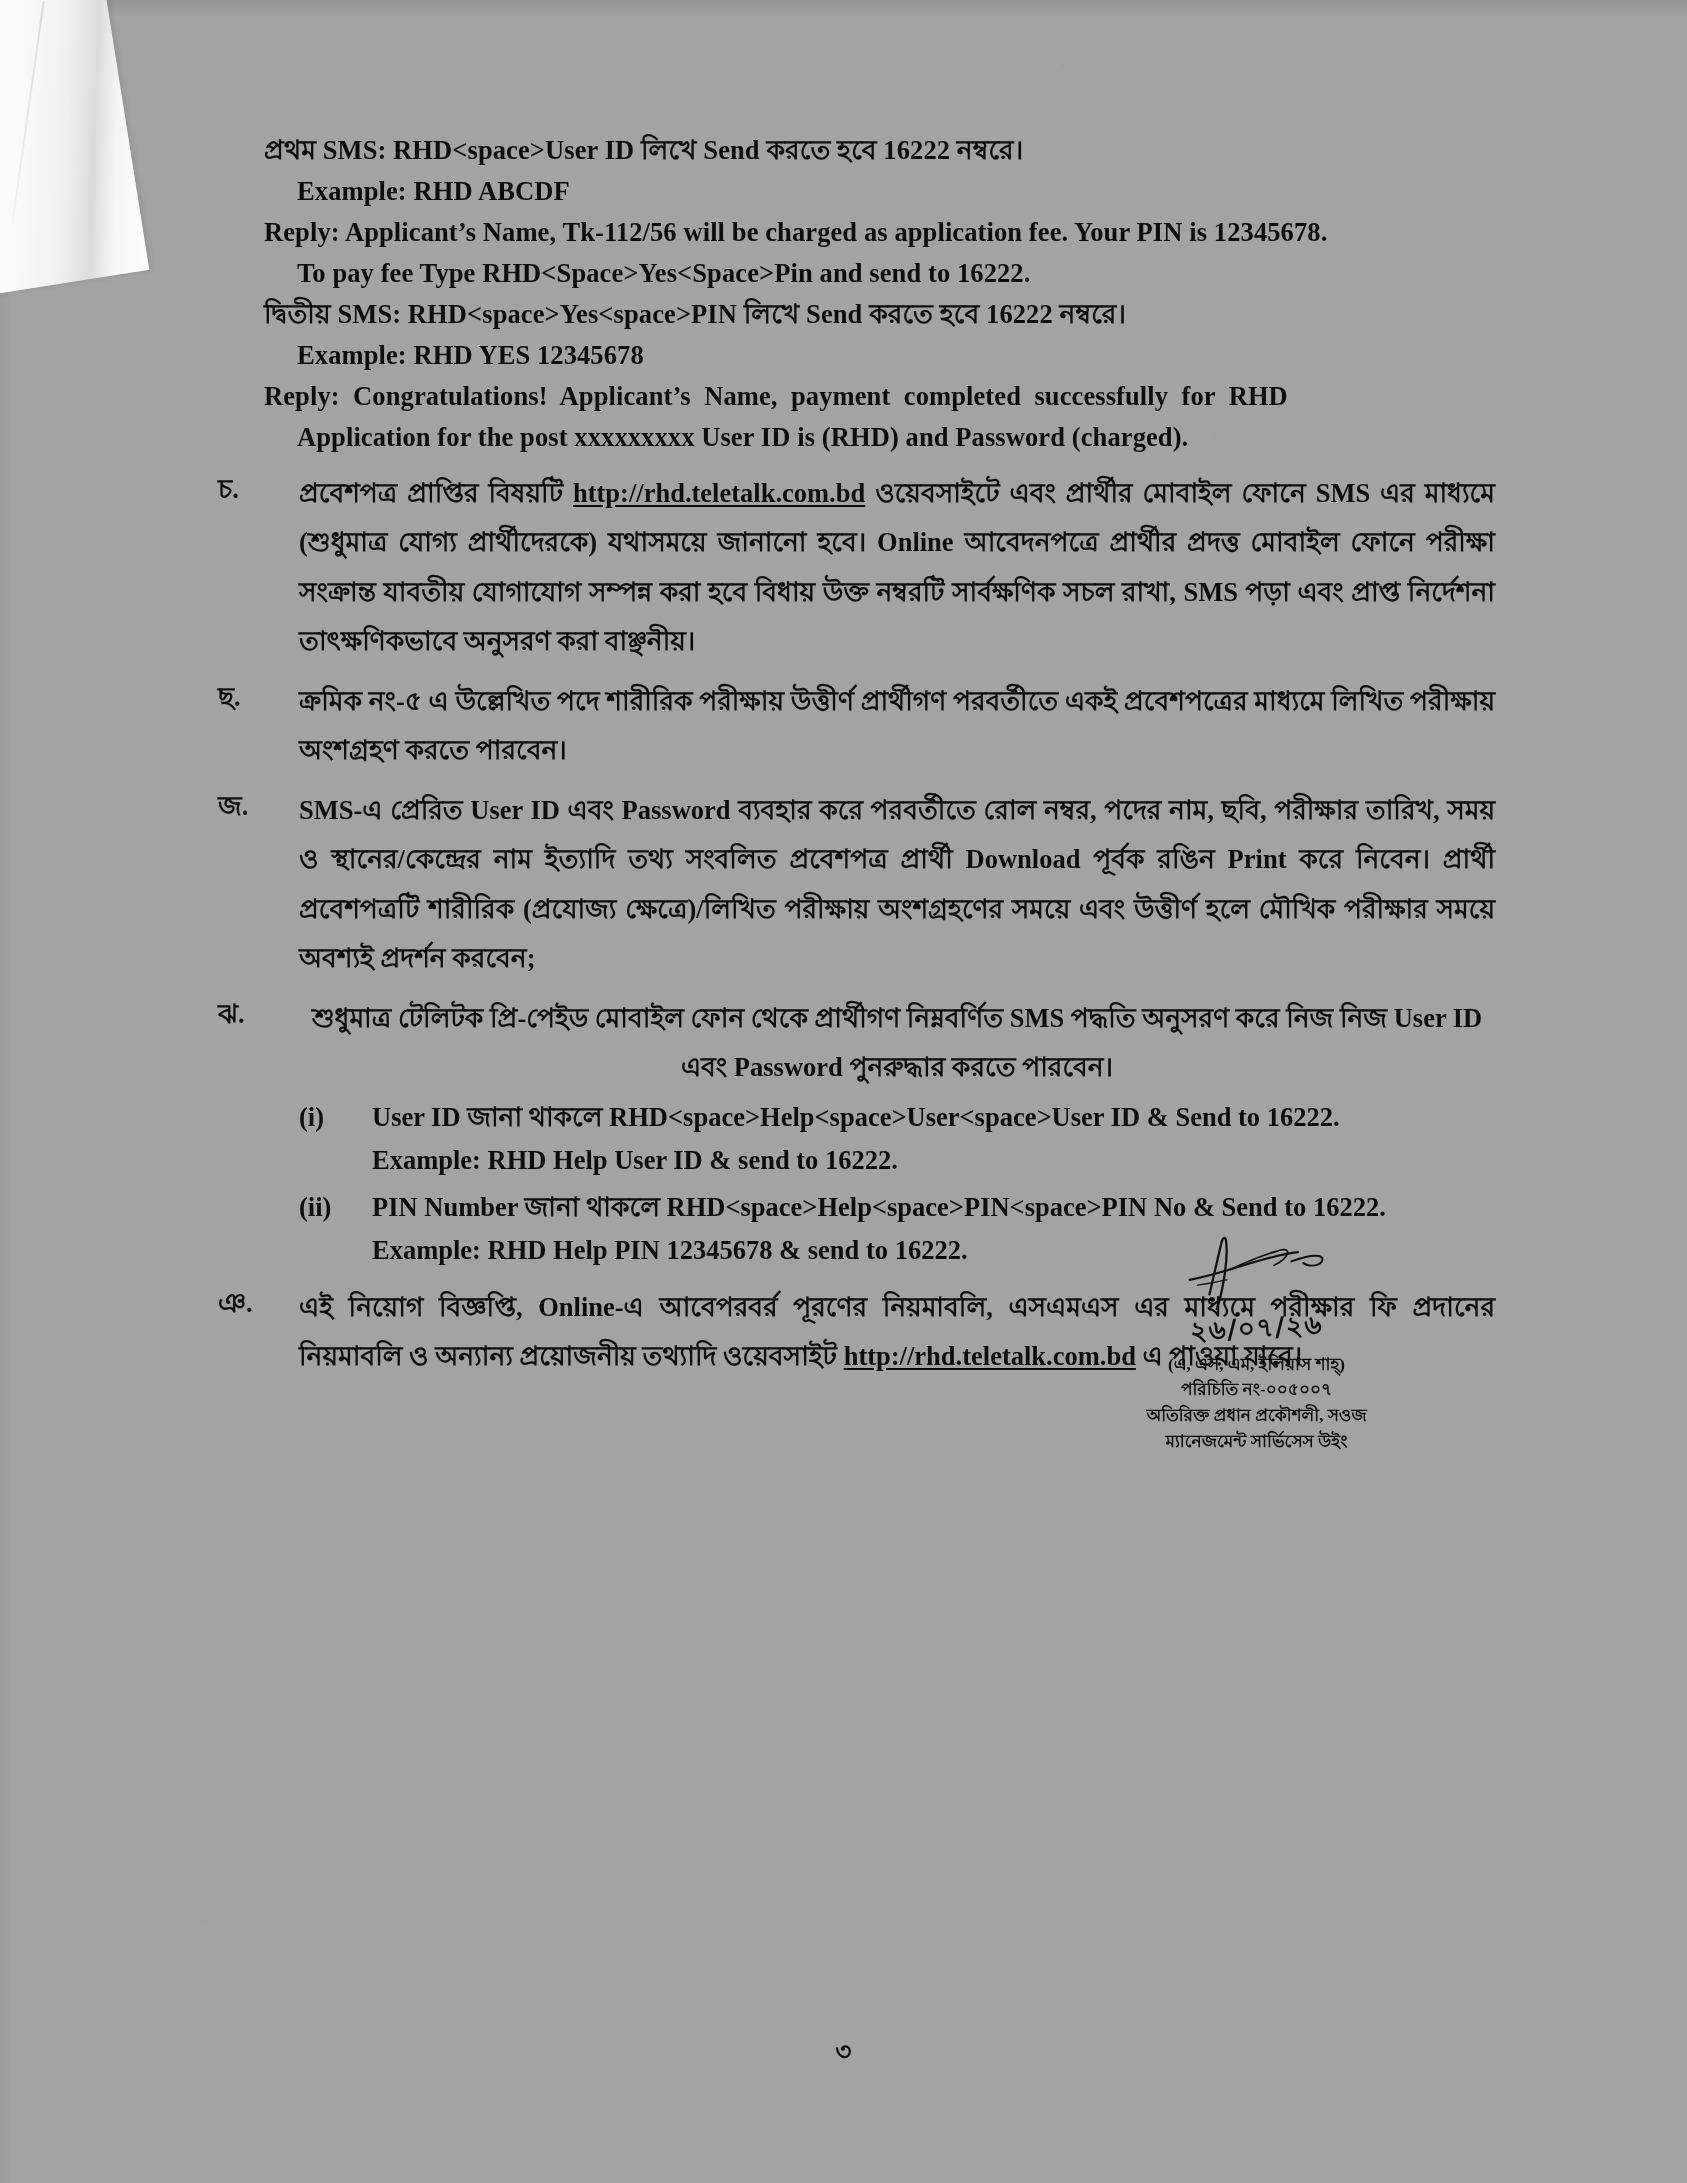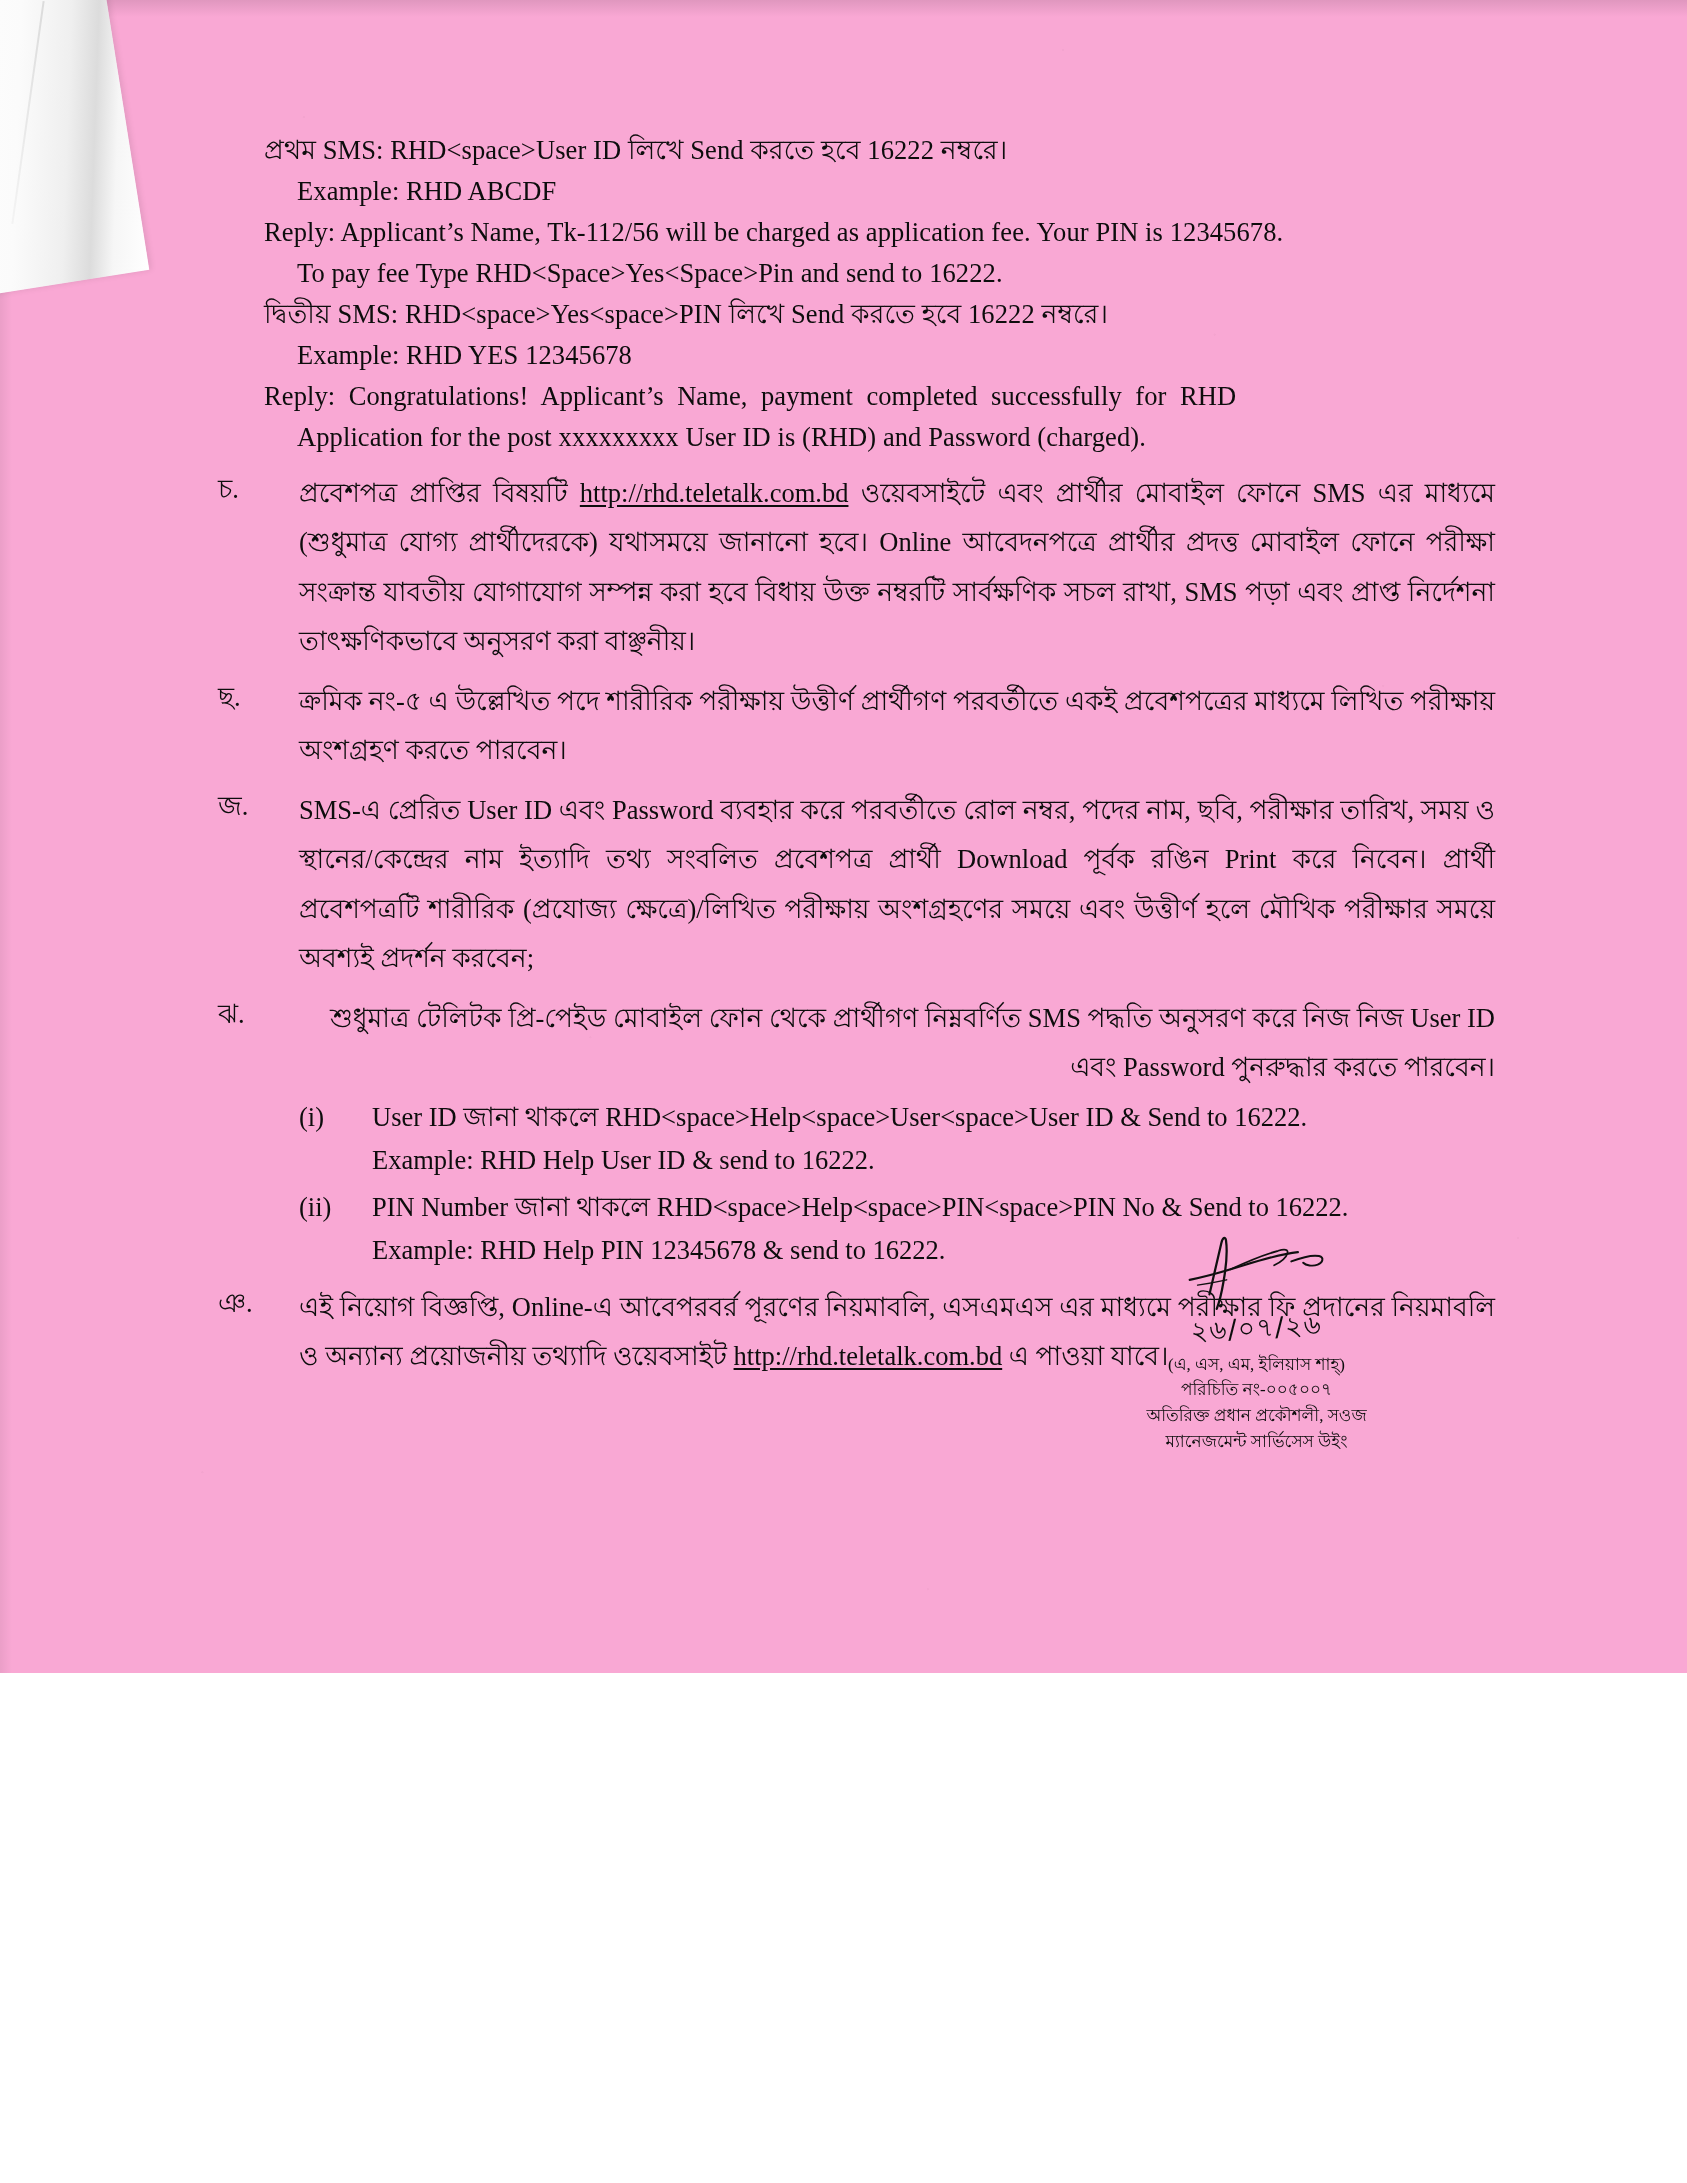--- a/index.html
+++ b/index.html
@@ -10,23 +10,24 @@
   }
 
   body {
     font-family: "Liberation Serif", "DejaVu Serif", serif;
     color: #0d0d0d;
   }
 
   .page {
     position: relative;
     width: 1687px;
-    height: 1673px;
-    background: #f9a8d4;
+    height: 2183px;
+    background: #a3a3a3;
     overflow: hidden;
+    font-weight: bold;
   }
 
   
   .scan-noise {
     position: absolute;
     inset: 0;
     pointer-events: none;
     opacity: .5;
     background:
       radial-gradient(circle at 18% 7%,  rgba(0,0,0,.05) 0 1px, transparent 1.3px),
@@ -112,21 +113,21 @@
     width: 66px;
     font-size: 26.5px;
     line-height: 1.55;
   }
   .clause-body {
     font-size: 26.5px;
     line-height: 1.86;
     text-align: justify;
     text-justify: inter-word;
   }
-  .clause-body.noj { text-align: right; }
+  .clause-body.noj { text-align: center; }
 
   .sub-item {
     position: relative;
     padding-left: 73px;
     margin-top: 4px;
   }
   .sub-mark {
     position: absolute;
     left: 0;
     top: 0;

